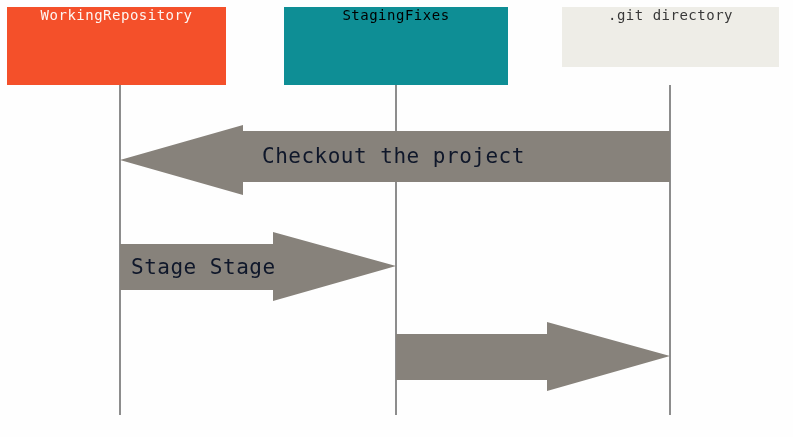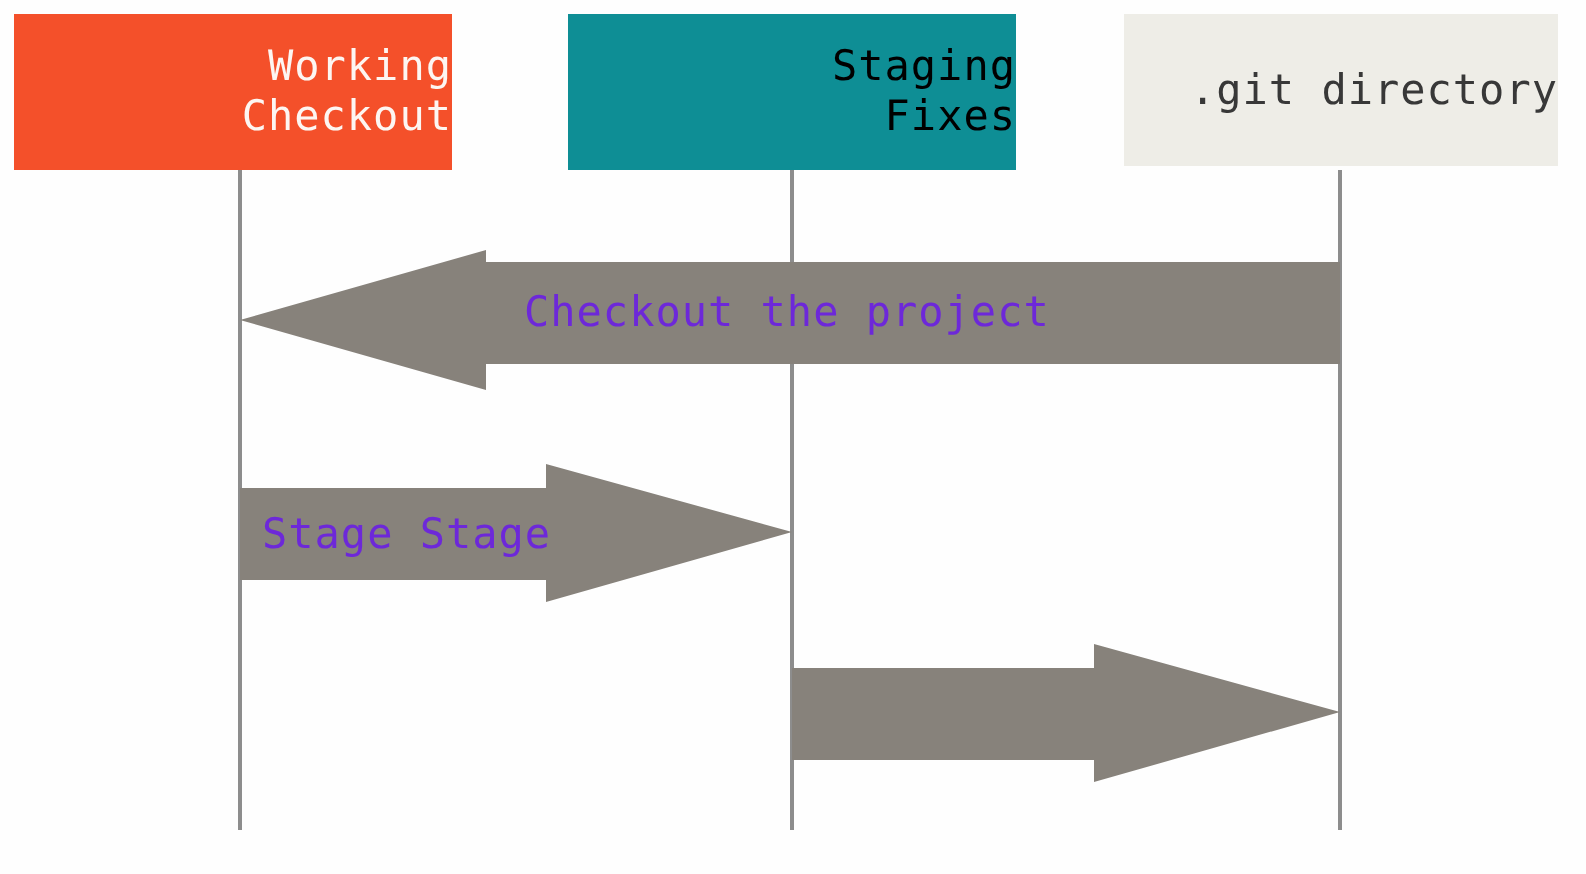--- a/index.html
+++ b/index.html
@@ -19,26 +19,26 @@
     overflow: hidden;
   }
   .lane-line {
     position: absolute;
     width: 2px;
     background: #8d8d8d;
   }
   .area-box {
     position: absolute;
     display: flex;
-    flex-direction: column;
-    align-items: flex-end;
+    flex-direction: row;
+    align-items: flex-start;
     justify-content: center;
     text-align: center;
     line-height: 1.18;
-    font-size: 21px;
+    font-size: 14px;
     letter-spacing: 0.5px;
     white-space: pre;
   }
   .area-box .line-1,
   .area-box .line-2 {
     display: block;
   }
   #box-working {
     left: 7px;
     top: 7px;
@@ -52,42 +52,42 @@
     top: 7px;
     width: 224px;
     height: 78px;
     background: #0e8e95;
     color: #000000;
   }
   #box-gitdir {
     left: 562px;
     top: 7px;
     width: 217px;
-    height: 76px;
+    height: 60px;
     background: #eeede7;
     color: #383838;
   }
   #line-working  { left: 119px; top: 85px; height: 330px; }
   #line-staging  { left: 395px; top: 85px; height: 330px; }
   #line-gitdir   { left: 669px; top: 85px; height: 330px; }
 
   .arrow-svg {
     position: absolute;
     left: 0;
     top: 0;
     width: 793px;
     height: 437px;
     pointer-events: none;
   }
   .arrow-shape {
     fill: #87827b;
   }
   .arrow-label {
     position: absolute;
-    color: #6d28d9;
+    color: #0f172a;
     font-size: 21px;
     letter-spacing: 0.5px;
     white-space: pre;
   }
   #label-checkout {
     left: 262px;
     top: 144px;
   }
   #label-stage {
     left: 131px;
@@ -108,21 +108,21 @@
   <div class="lane-line" id="line-gitdir"></div>
 
   <svg class="arrow-svg" viewBox="0 0 793 437">
     <polygon class="arrow-shape" points="120,160 243,125 243,131 670,131 670,182 243,182 243,195"></polygon>
     <polygon class="arrow-shape" points="396,266 273,232 273,244 120,244 120,290 273,290 273,301"></polygon>
     <polygon class="arrow-shape" points="670,356 547,322 547,334 396,334 396,380 547,380 547,391"></polygon>
   </svg>
 
   <div class="area-box" id="box-working">
     <span class="line-1">Working</span>
-    <span class="line-2">Checkout</span>
+    <span class="line-2">Repository</span>
   </div>
 
   <div class="area-box" id="box-staging">
     <span class="line-1">Staging</span>
     <span class="line-2">Fixes</span>
   </div>
 
   <div class="area-box" id="box-gitdir">
     <span class="line-1">.git directory</span>
   </div>

